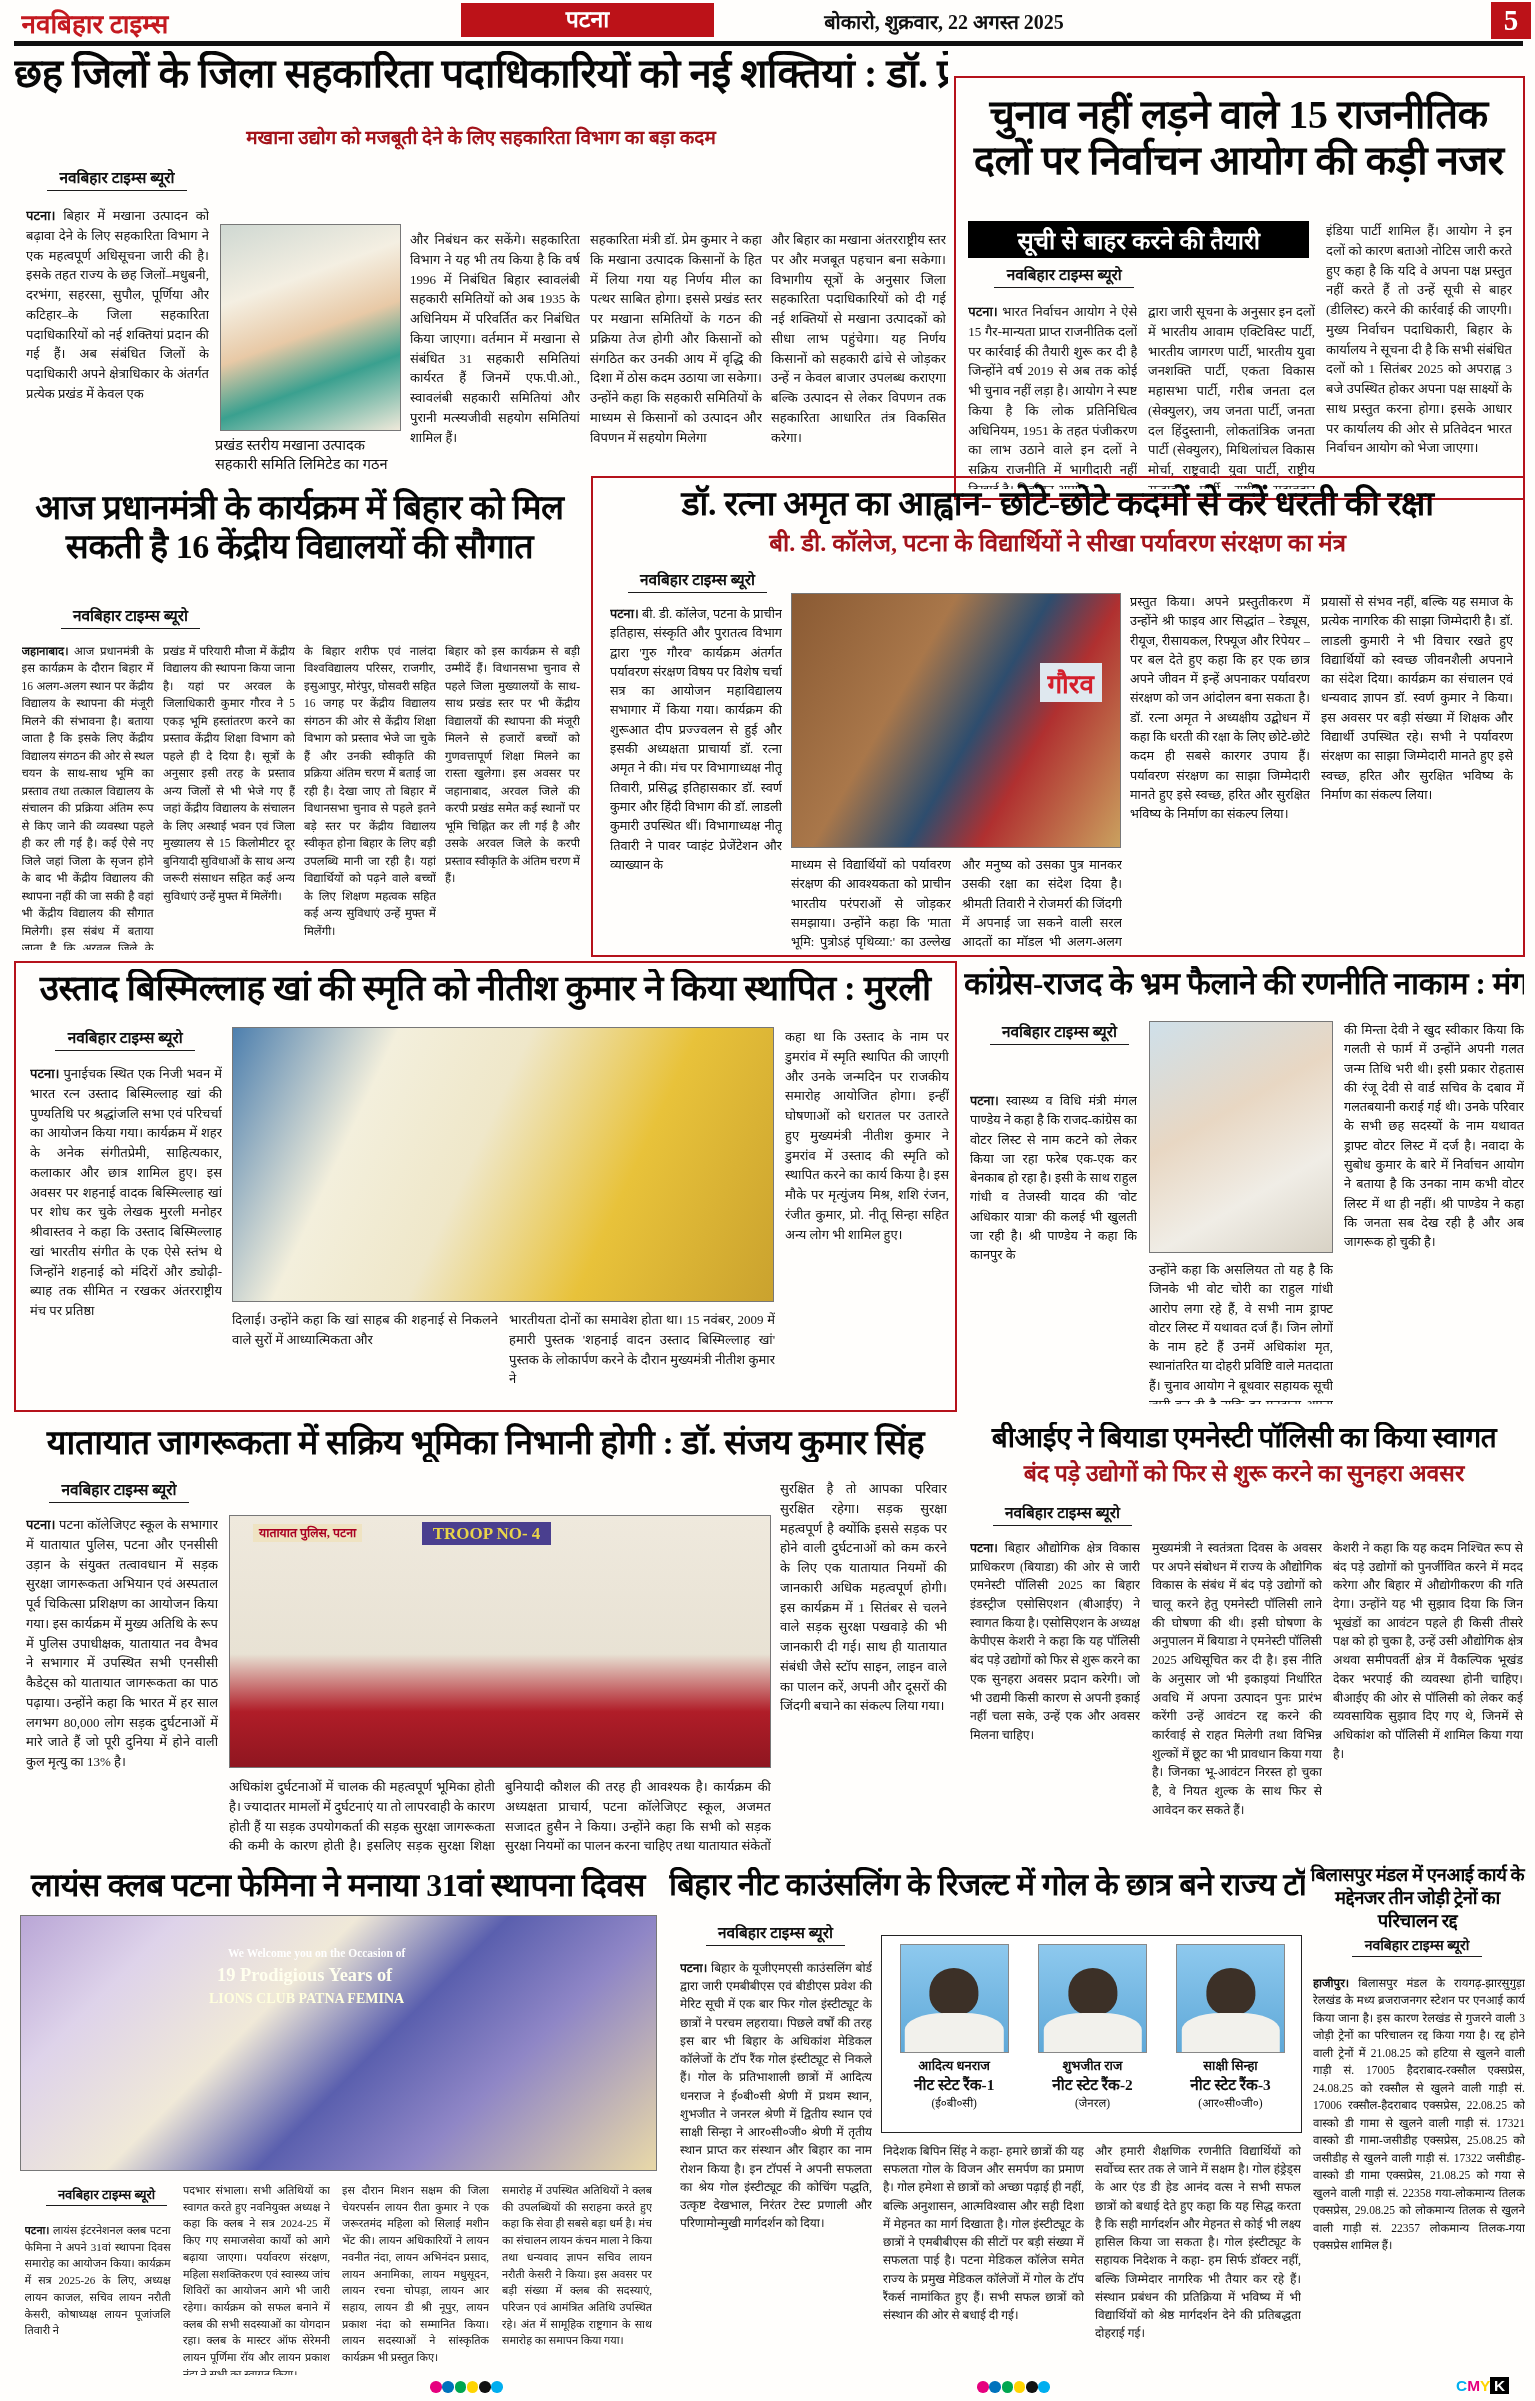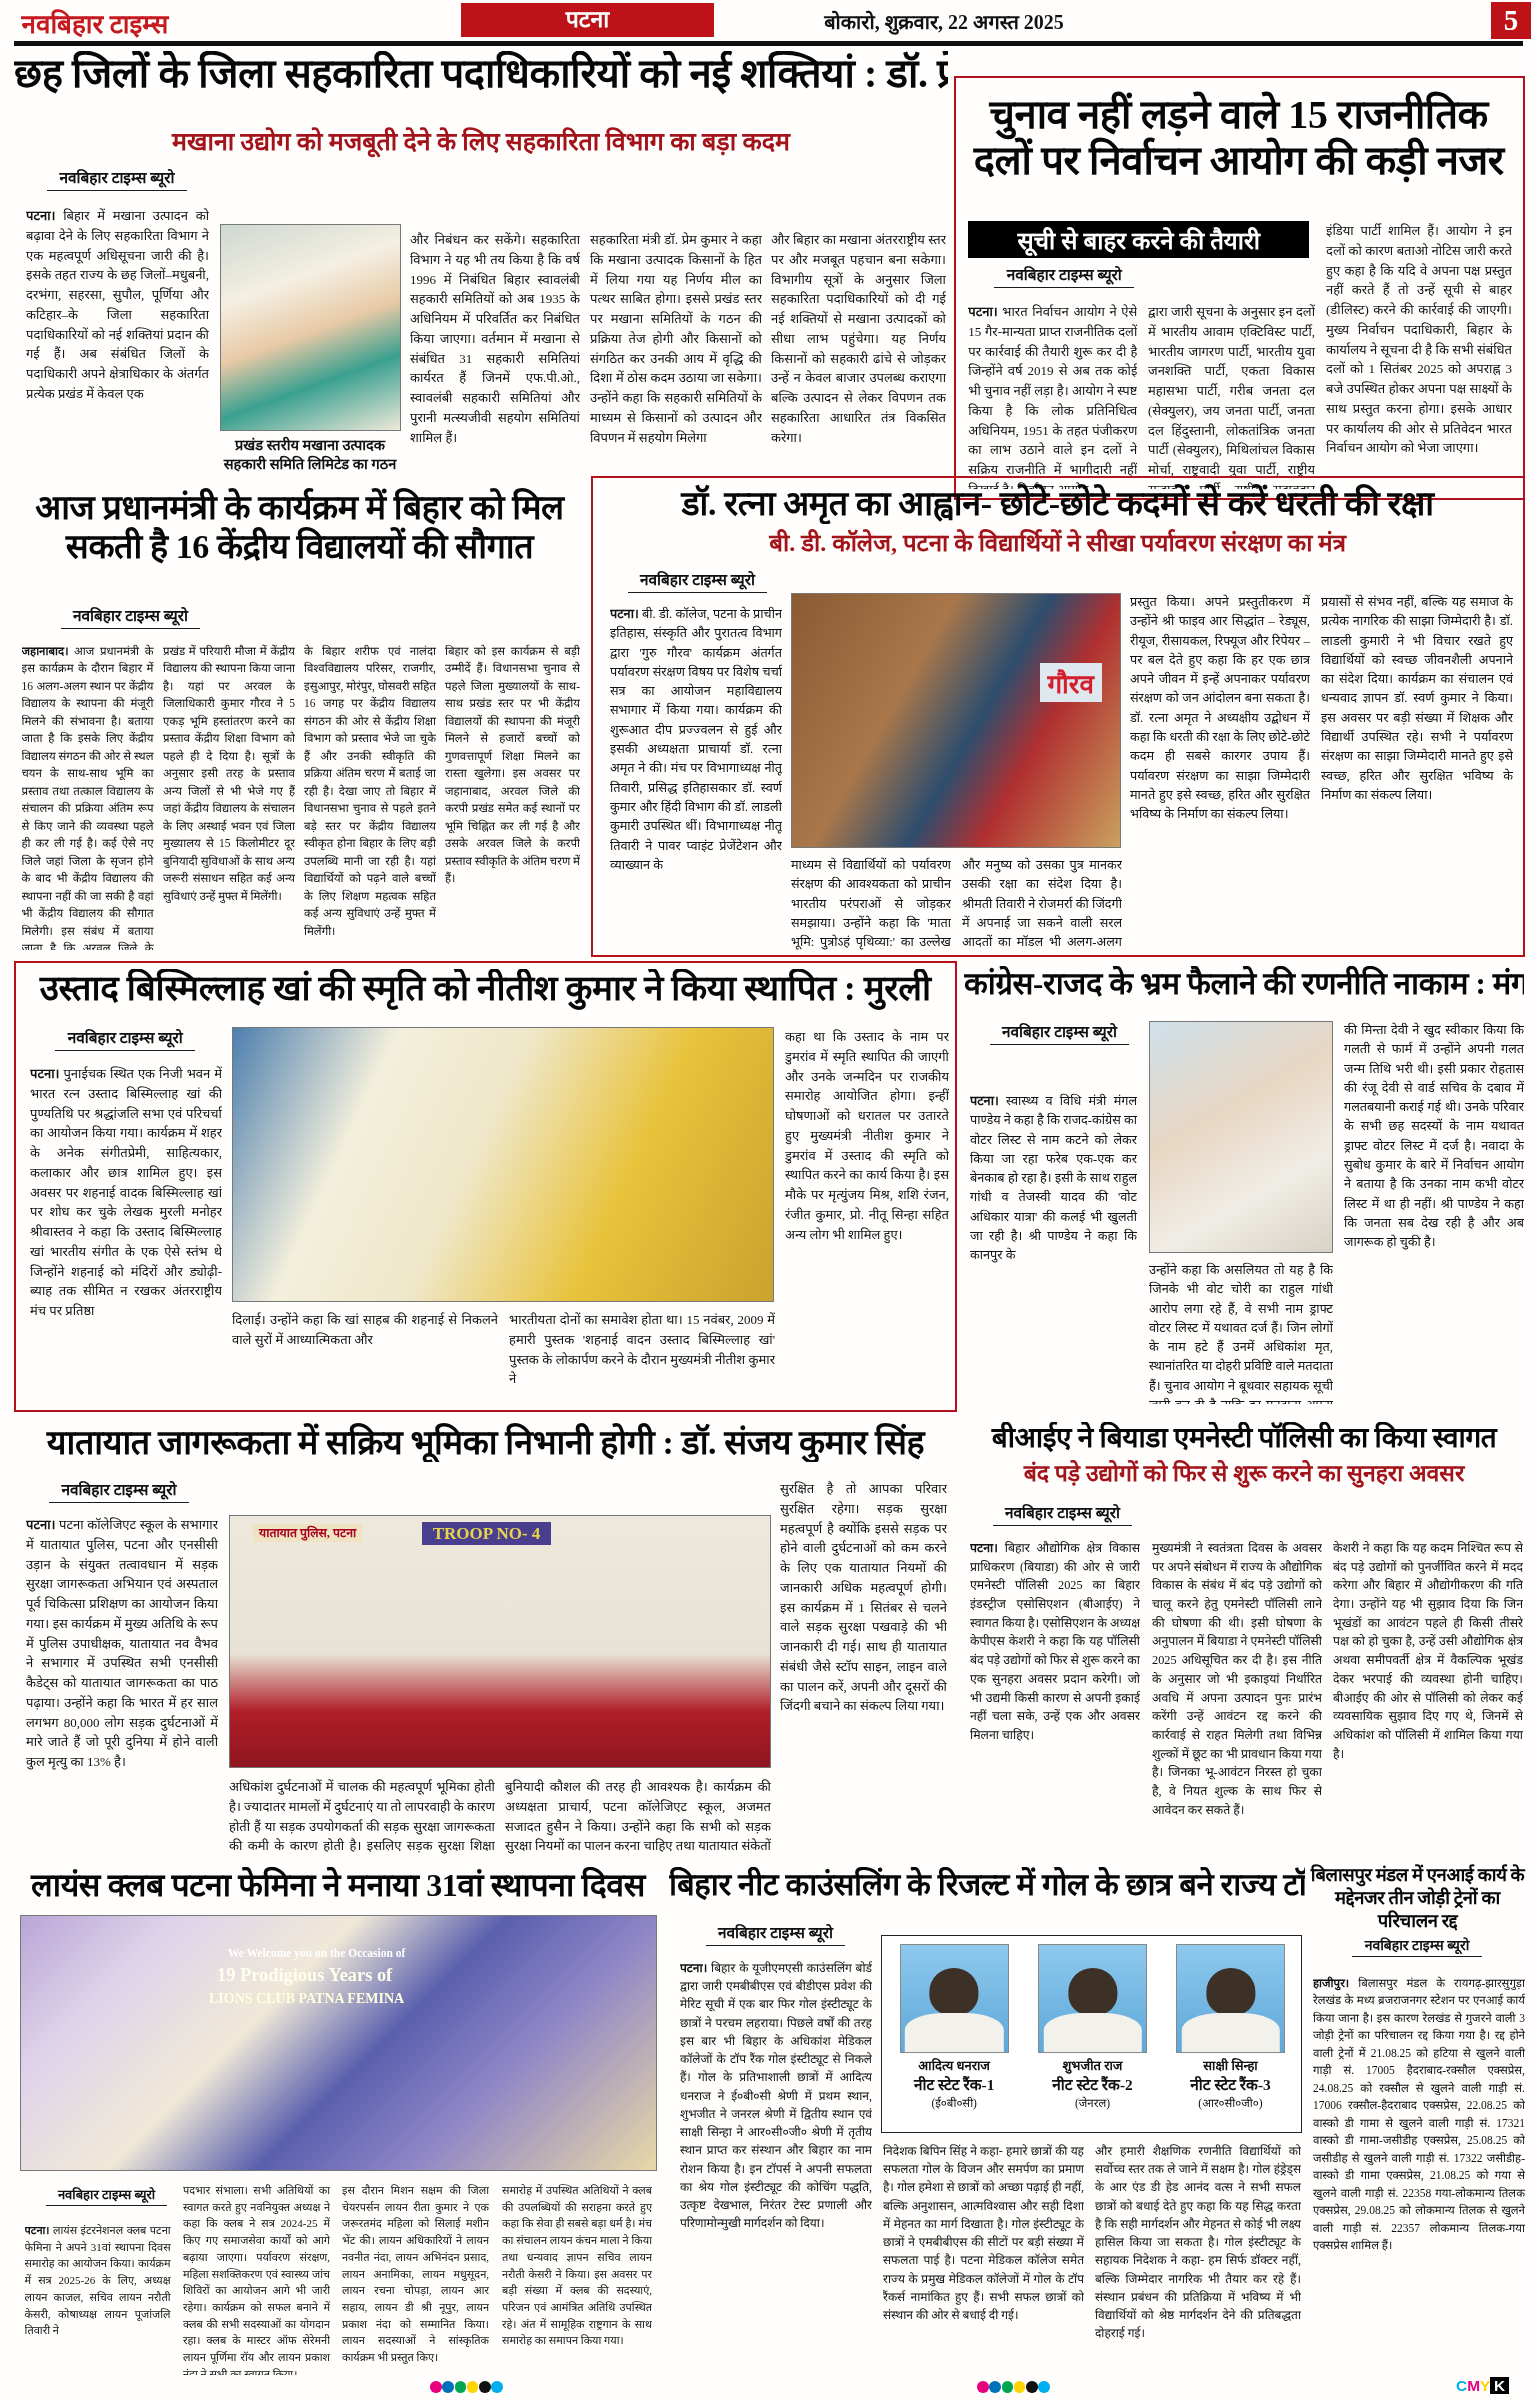--- a/index.html
+++ b/index.html
@@ -6,21 +6,21 @@
   .sheet{position:relative;width:1535px;height:2401px;background:#fffefc;
          font-family:"Liberation Serif","DejaVu Serif",serif;color:#111;overflow:hidden;}
   .abs{position:absolute;}
   .headline{font-weight:bold;color:#070707;text-align:center;line-height:1.16;letter-spacing:-0.4px;}
   .subhead{font-weight:bold;color:#a3131a;text-align:center;line-height:1.2;}
   .bylinewrap{text-align:center;}
   .byline{font-weight:bold;font-size:15.4px;display:inline-block;border-bottom:1.5px solid #1b1b1b;padding:0 12.3px 2.3px;}
   .body{font-size:13px;line-height:1.52;text-align:justify;overflow:hidden;}
   .dl{font-weight:bold;}
   .photo{position:absolute;overflow:hidden;border:0.8px solid #777;box-sizing:border-box;}
-  .cap{font-weight:bold;text-align:center;line-height:1.3;}
+  .cap{font-weight:normal;text-align:left;line-height:1.3;}
   .kicker{background:#000000;color:#fff;font-weight:bold;text-align:center;display:flex;align-items:center;justify-content:center;}
   .redbox{background:#bc1218;color:#fff;font-weight:bold;text-align:center;}
   .frame{border:2.3px solid #b5121b;box-sizing:border-box;}
   .overlay{position:absolute;font-weight:bold;}
   .studentcard{position:absolute;text-align:center;}
   .stphoto{margin:0 auto;border:0.8px solid #888;background:linear-gradient(180deg,#8ec9ee 0%,#5ea8d8 100%);position:relative;overflow:hidden;}
   .sthead{position:absolute;left:50%;top:22%;width:46%;height:44%;transform:translateX(-50%);background:#3c3027;border-radius:50% 50% 42% 42%;}
   .stcoat{position:absolute;left:50%;bottom:-4%;width:92%;height:40%;transform:translateX(-50%);background:#f2f1ec;border-radius:40% 40% 0 0;}
   .stname{font-weight:bold;font-size:13px;margin-top:3.1px;}
   .strank{font-weight:bold;font-size:15.4px;}
@@ -34,21 +34,21 @@
 
 <div class="sheet">
 
   <div class="abs" style="left:21.5px;top:4.6px;width:322px;height:34px;font-size:26px;font-weight:bold;color:#c41a20;">नवबिहार टाइम्स</div>
   <div class="abs redbox" style="left:461px;top:3.1px;width:253px;height:34px;font-size:23px;line-height:34px;">पटना</div>
   <div class="abs" style="left:783px;top:7.7px;width:322px;height:29px;font-size:20px;font-weight:bold;text-align:center;">बोकारो, शुक्रवार, 22 अगस्त 2025</div>
   <div class="abs redbox" style="left:1491px;top:1.5px;width:40px;height:37px;font-size:29px;line-height:37px;">5</div>
   <div class="abs" style="left:14px;top:41px;width:1509px;height:4.6px;background:#101010;"></div>
 
   <div class="abs headline" style="left:14px;top:51px;width:934px;font-size:40px;white-space:nowrap;overflow:hidden;">छह जिलों के जिला सहकारिता पदाधिकारियों को नई शक्तियां : डॉ. प्रेम कुमार</div>
-  <div class="abs subhead" style="left:14px;top:127px;width:934px;font-size:25px;">मखाना उद्योग को मजबूती देने के लिए सहकारिता विभाग का बड़ा कदम</div>
+  <div class="abs subhead" style="left:14px;top:127px;width:934px;font-size:19px;">मखाना उद्योग को मजबूती देने के लिए सहकारिता विभाग का बड़ा कदम</div>
   <div class="abs bylinewrap" style="left:23px;top:167px;width:188px;">
     <span class="byline">नवबिहार टाइम्स ब्यूरो</span>
   </div>
   <div class="abs body" style="left:26px;top:206px;width:183px;height:259px;">
     <span class="dl">पटना।</span>
     <span>बिहार में मखाना उत्पादन को बढ़ावा देने के लिए सहकारिता विभाग ने एक महत्वपूर्ण अधिसूचना जारी की है। इसके तहत राज्य के छह जिलों–मधुबनी, दरभंगा, सहरसा, सुपौल, पूर्णिया और कटिहार–के जिला सहकारिता पदाधिकारियों को नई शक्तियां प्रदान की गई हैं। अब संबंधित जिलों के पदाधिकारी अपने क्षेत्राधिकार के अंतर्गत प्रत्येक प्रखंड में केवल एक</span>
   </div>
   <div class="photo" style="left:220px;top:224px;width:181px;height:207px;background:
         linear-gradient(160deg,#cfd8d2 0%,#f4efe2 30%,#e8c9a6 52%,#3aa08f 72%,#efe9da 100%);"></div>
   <div class="abs cap" style="left:215px;top:436px;width:190px;font-size:14.6px;">प्रखंड स्तरीय मखाना उत्पादक सहकारी समिति लिमिटेड का गठन</div>

